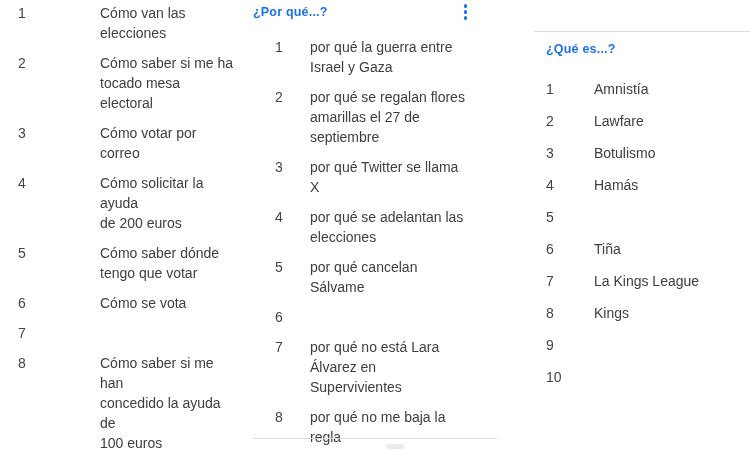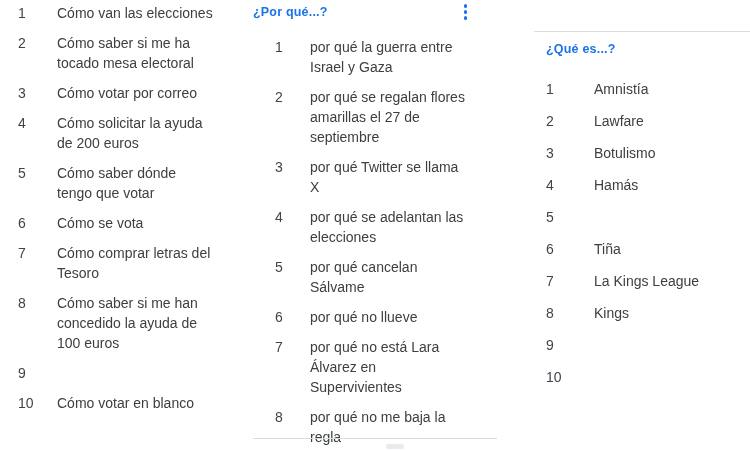--- a/index.html
+++ b/index.html
@@ -41,21 +41,21 @@
     flex:none; font-size:14px; line-height:20px; color:var(--rank,#40444a);
   }
   .query {
     font-size:14px; line-height:20px; color:var(--text,#3c4043);
     white-space:pre-line;
   }
 
   .col1 .list { margin-top:3px; }
   .col1 .row  { margin-bottom:10px; }
   .col1 .rank { width:39px; }
-  .col1 .query{ width:172px; }
+  .col1 .query{ width:172px;margin-left:43px; }
 
   .col2 .list { margin-top:16px; padding-left:22px; }
   .col2 .row  { margin-bottom:10px; }
   .col2 .rank { width:35px; }
   .col2 .query{ width:172px; }
 
   .col3 .list { margin-top:20px; padding-left:12px; }
   .col3 .row  { margin-bottom:12px; }
   .col3 .rank { width:40px; }
   .col3 .query{ width:186px;margin-left:8px; }
@@ -102,22 +102,20 @@
           <span class="rank">5</span>
           <span class="query">Cómo saber dónde
 tengo que votar</span>
         </li>
         <li class="row">
           <span class="rank">6</span>
           <span class="query">Cómo se vota</span>
         </li>
         <li class="row">
           <span class="rank">7</span>
-          <span class="query">Cómo comprar letras del
-Tesoro</span>
         </li>
         <li class="row">
           <span class="rank">8</span>
           <span class="query">Cómo saber si me han
 concedido la ayuda de
 100 euros</span>
         </li>
         <li class="row">
           <span class="rank">9</span>
         </li>
@@ -159,21 +157,20 @@
           <span class="query">por qué se adelantan las
 elecciones</span>
         </li>
         <li class="row">
           <span class="rank">5</span>
           <span class="query">por qué cancelan
 Sálvame</span>
         </li>
         <li class="row">
           <span class="rank">6</span>
-          <span class="query">por qué no llueve</span>
         </li>
         <li class="row">
           <span class="rank">7</span>
           <span class="query">por qué no está Lara
 Álvarez en
 Supervivientes</span>
         </li>
         <li class="row">
           <span class="rank">8</span>
           <span class="query">por qué no me baja la

